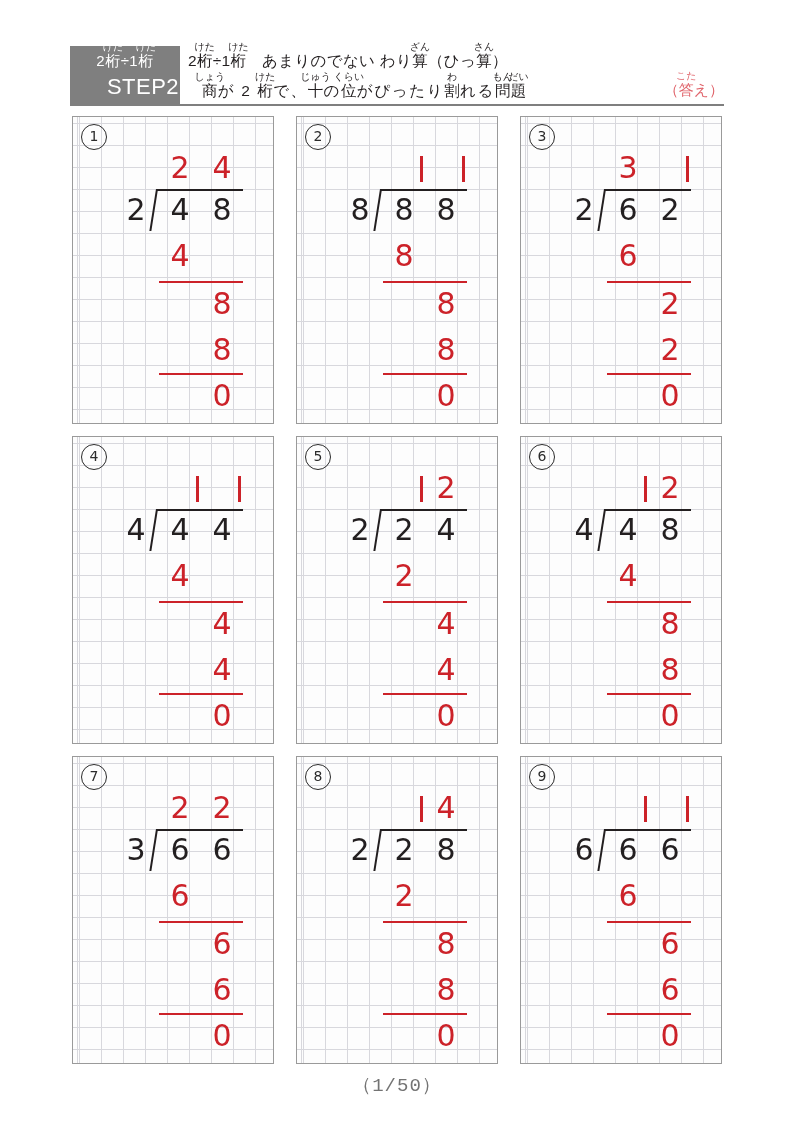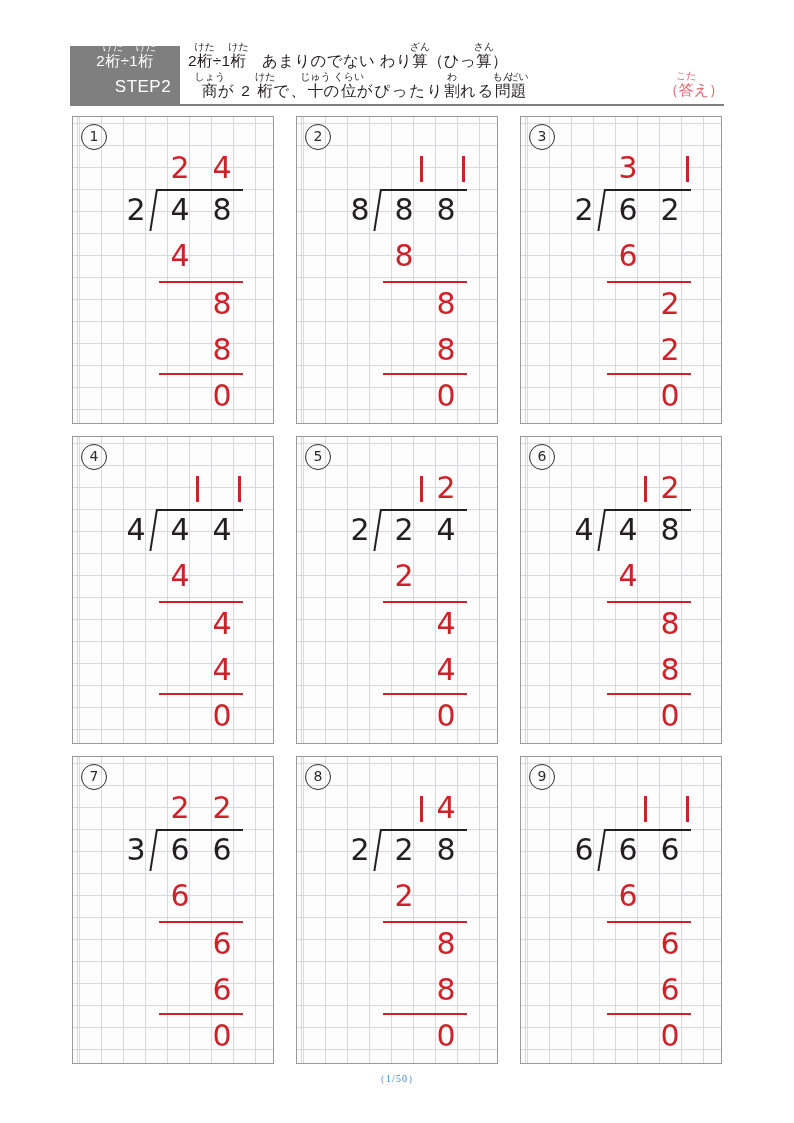--- a/index.html
+++ b/index.html
@@ -37,21 +37,21 @@
   }
   .badge-line1 {
     text-align: center;
     font-size: 15px;
     line-height: 26px;
     letter-spacing: 0.5px;
     white-space: nowrap;
   }
   .badge-line2 {
     text-align: center;
-    font-size: 17px;
+    font-size: 22px;
     line-height: 26px;
     letter-spacing: 0.5px;
     margin-left: 36px;
   }
   .title-block {
     position: absolute;
     left: 118px;
     top: 0;
     right: 0;
     height: 60px;
@@ -238,24 +238,24 @@
   .rline-1 { left: 58px; top: 134px; width: 84px; }
   .rline-2 { left: 58px; top: 226px; width: 84px; }
 
   
   .footer {
     position: absolute;
     left: 0;
     top: 1072px;
     width: 794px;
     text-align: center;
-    font-size: 10px;
-    color: #3b82f6;
+    font-size: 19px;
+    color: #737373;
     letter-spacing: 1px;
-    font-family: Liberation Serif, serif;
+    font-family: Liberation Mono, monospace;
   }
 </style>
 </head>
 <body>
 
 <div class="header">
 
   <div class="badge">
     <div class="badge-line1">2<span class="ruby-host">桁<span class="rt">けた</span></span>÷1<span class="ruby-host">桁<span class="rt">けた</span></span></div>
     <div class="badge-line2">STEP2</div>

